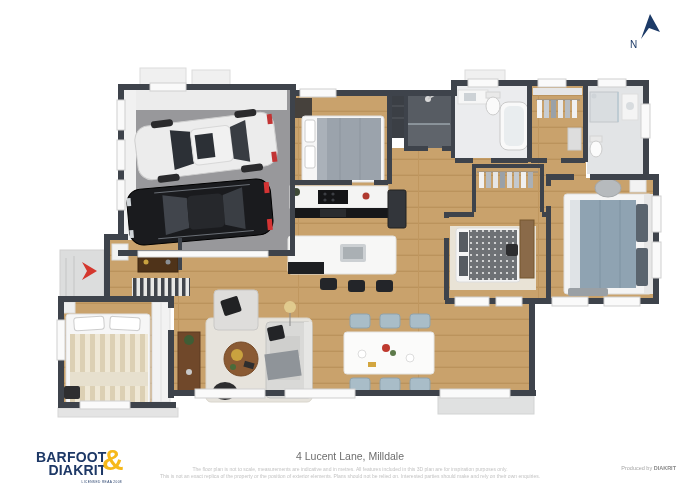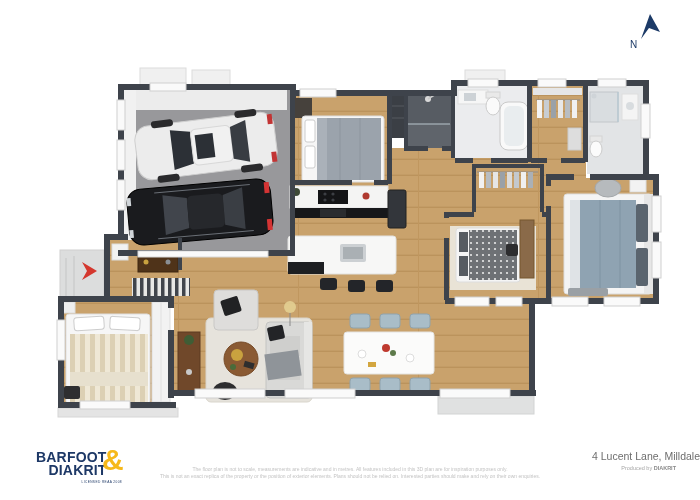--- a/index.html
+++ b/index.html
@@ -9,21 +9,21 @@
   
   #compass{position:absolute;left:624px;top:8px;width:48px;height:44px;}
   
   #brand-logo{position:absolute;left:36px;top:451px;width:110px;color:#1d3866;}
   .brand-words{display:inline-block;text-align:right;font-weight:bold;
                font-size:14px;line-height:12.5px;letter-spacing:.2px;color:#1d3866;}
   .brand-amp{position:absolute;left:66px;top:-6px;font-size:30px;font-weight:bold;
              color:#f6b91a;line-height:30px;}
   .brand-tagline{display:block;text-align:right;font-size:3.2px;letter-spacing:.4px;
                  color:#1d3866;margin-top:1.5px;width:86px;}
-  #address{position:absolute;left:0;right:0;top:450px;text-align:right;
+  #address{position:absolute;left:0;right:0;top:450px;text-align:center;
            font-size:10.5px;color:#6e6e6e;}
   .disclaimer{position:absolute;left:50%;transform:translateX(-50%);
               white-space:nowrap;font-size:5px;color:#c3c3c3;}
   #disclaimer-1{top:466px;}
   #disclaimer-2{top:473px;}
   #produced-by{position:absolute;right:24px;top:465px;font-size:5.5px;color:#a6a6a6;}
   #produced-by b{color:#8a8a8a;font-size:5.5px;}
 </style>
 </head>
 <body>

